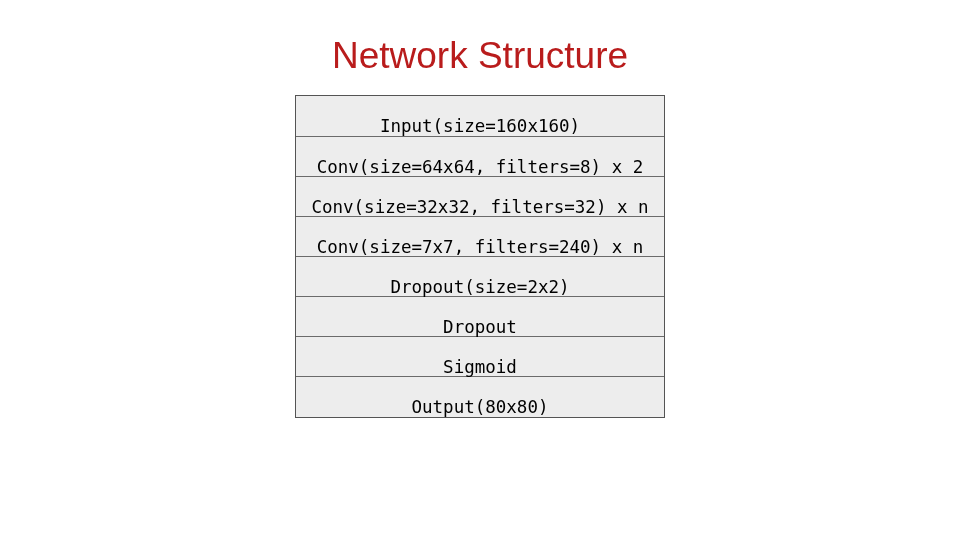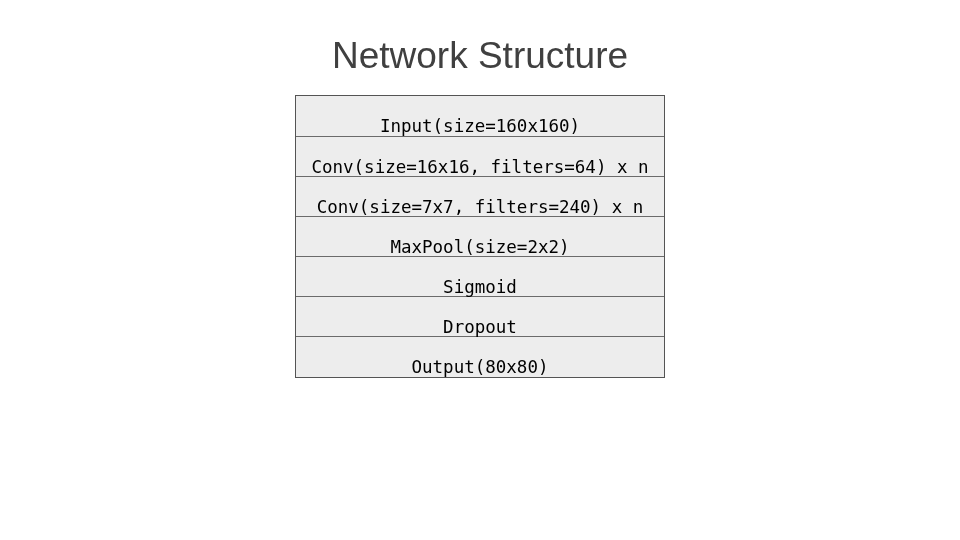--- a/index.html
+++ b/index.html
@@ -22,21 +22,21 @@
   .slide-title {
     position: absolute;
     top: 33px;
     left: 0;
     width: 960px;
     text-align: center;
     font-family: "Liberation Sans", sans-serif;
     font-size: 37px;
     font-weight: 400;
     line-height: 46px;
-    color: #404040;
+    color: #b91c1c;
     letter-spacing: 0px;
     white-space: nowrap;
   }
   .net-table {
     position: absolute;
     left: 295px;
     top: 95px;
     width: 370px;
     border: 1px solid #545454;
     box-sizing: border-box;
@@ -73,41 +73,44 @@
 <div class="slide">
 
   <div class="slide-title">Network Structure</div>
 
   <div class="net-table">
 
     <div class="net-row">
       <span class="net-cell-text">Input(size=160x160)</span>
     </div>
 
-
+    <div class="net-row">
+      <span class="net-cell-text">Conv(size=64x64, filters=8) x 2</span>
+    </div>
 
     <div class="net-row">
-      <span class="net-cell-text">Conv(size=16x16, filters=64) x n</span>
+      <span class="net-cell-text">Conv(size=32x32, filters=32) x n</span>
     </div>
+
 
     <div class="net-row">
       <span class="net-cell-text">Conv(size=7x7, filters=240) x n</span>
     </div>
 
 
     <div class="net-row">
-      <span class="net-cell-text">MaxPool(size=2x2)</span>
+      <span class="net-cell-text">Dropout(size=2x2)</span>
+    </div>
+
+    <div class="net-row">
+      <span class="net-cell-text">Dropout</span>
     </div>
 
     <div class="net-row">
       <span class="net-cell-text">Sigmoid</span>
-    </div>
-
-    <div class="net-row">
-      <span class="net-cell-text">Dropout</span>
     </div>
 
     <div class="net-row">
       <span class="net-cell-text">Output(80x80)</span>
     </div>
 
   </div>
 
 </div>
 

